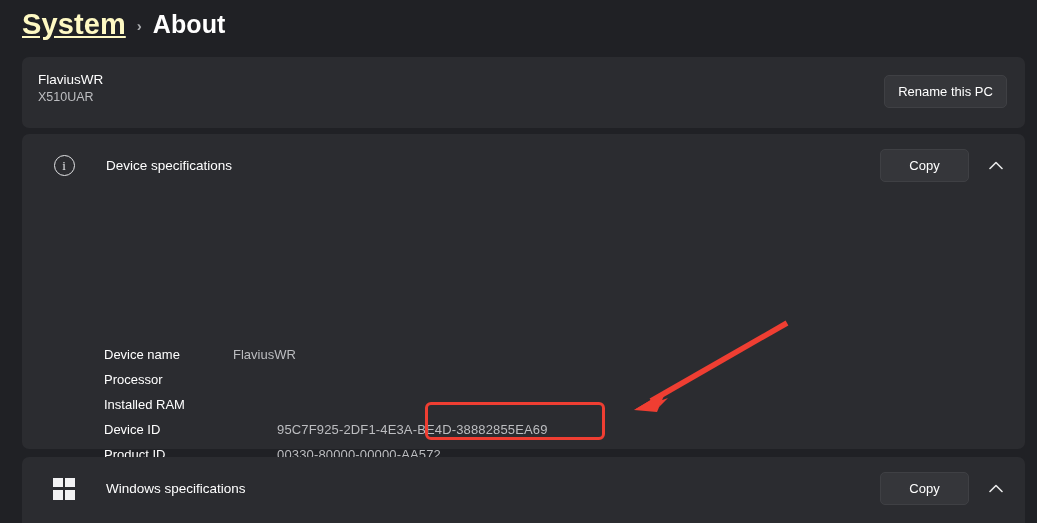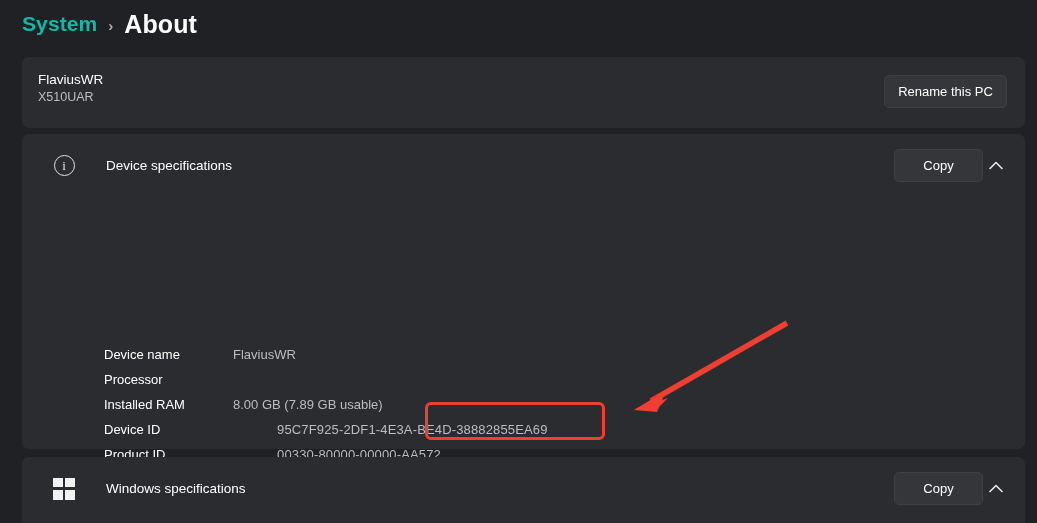--- a/index.html
+++ b/index.html
@@ -26,24 +26,25 @@
   .breadcrumb {
     position: absolute;
     left: 22px;
     top: 7px;
     display: flex;
     align-items: center;
     gap: 11px;
     height: 34px;
   }
   .bc-system {
-    font-size: 21px;
+    font-size: 29px;
     font-weight: 600;
-    color: #14b8a6;
+    color: #fef9c3;
     letter-spacing: 0.1px;
+    text-decoration: underline;
   }
   .bc-sep {
     font-size: 15px;
     color: #a8aaad;
     font-weight: 600;
     line-height: 1;
     position: relative;
     top: 1px;
   }
   .bc-about {
@@ -162,20 +163,21 @@
     position: absolute;
     left: 84px;
     font-size: 13.5px;
     color: #ffffff;
   }
   .sect-actions {
     position: absolute;
     right: 16px;
     display: flex;
     align-items: center;
+    gap: 14px;
   }
   .btn-copy {
     width: 89px;
     height: 33px;
   }
   .chev {
     width: 26px;
     height: 26px;
     display: flex;
     align-items: center;
@@ -273,21 +275,20 @@
     <div class="spec-table">
       <div class="spec-row">
         <span class="spec-label">Device name</span>
         <span class="spec-value">FlaviusWR</span>
       </div>
       <div class="spec-row">
         <span class="spec-label">Processor</span>
       </div>
       <div class="spec-row">
         <span class="spec-label">Installed RAM</span>
-        <span class="spec-value">8.00 GB (7.89 GB usable)</span>
       </div>
       <div class="spec-row">
         <span class="spec-label">Device ID</span>
         <span class="spec-value mono">95C7F925-2DF1-4E3A-BE4D-38882855EA69</span>
       </div>
       <div class="spec-row">
         <span class="spec-label">Product ID</span>
         <span class="spec-value mono">00330-80000-00000-AA572</span>
       </div>
       <div class="spec-row">

